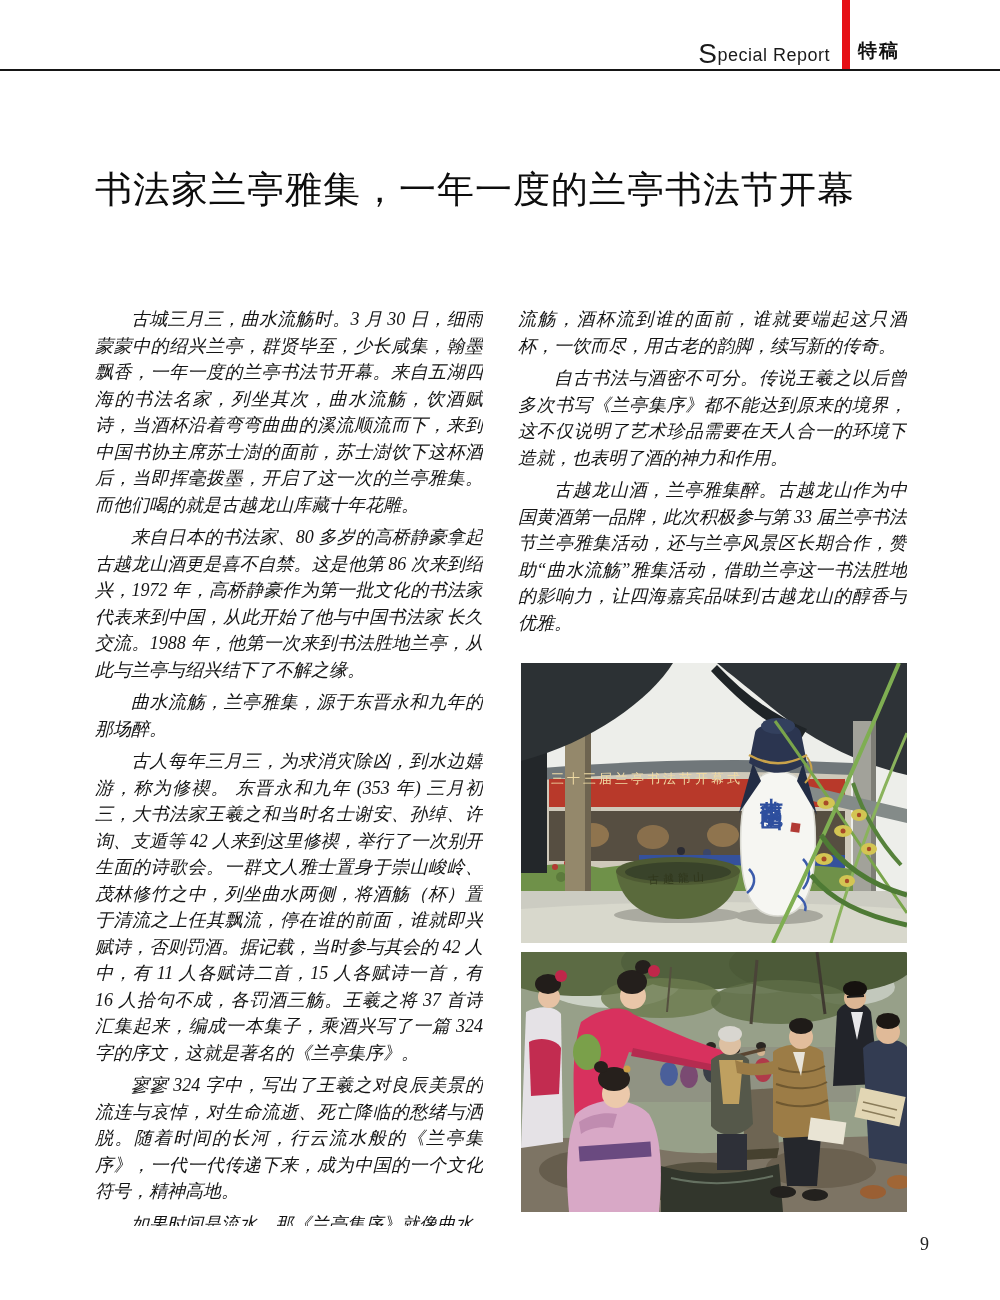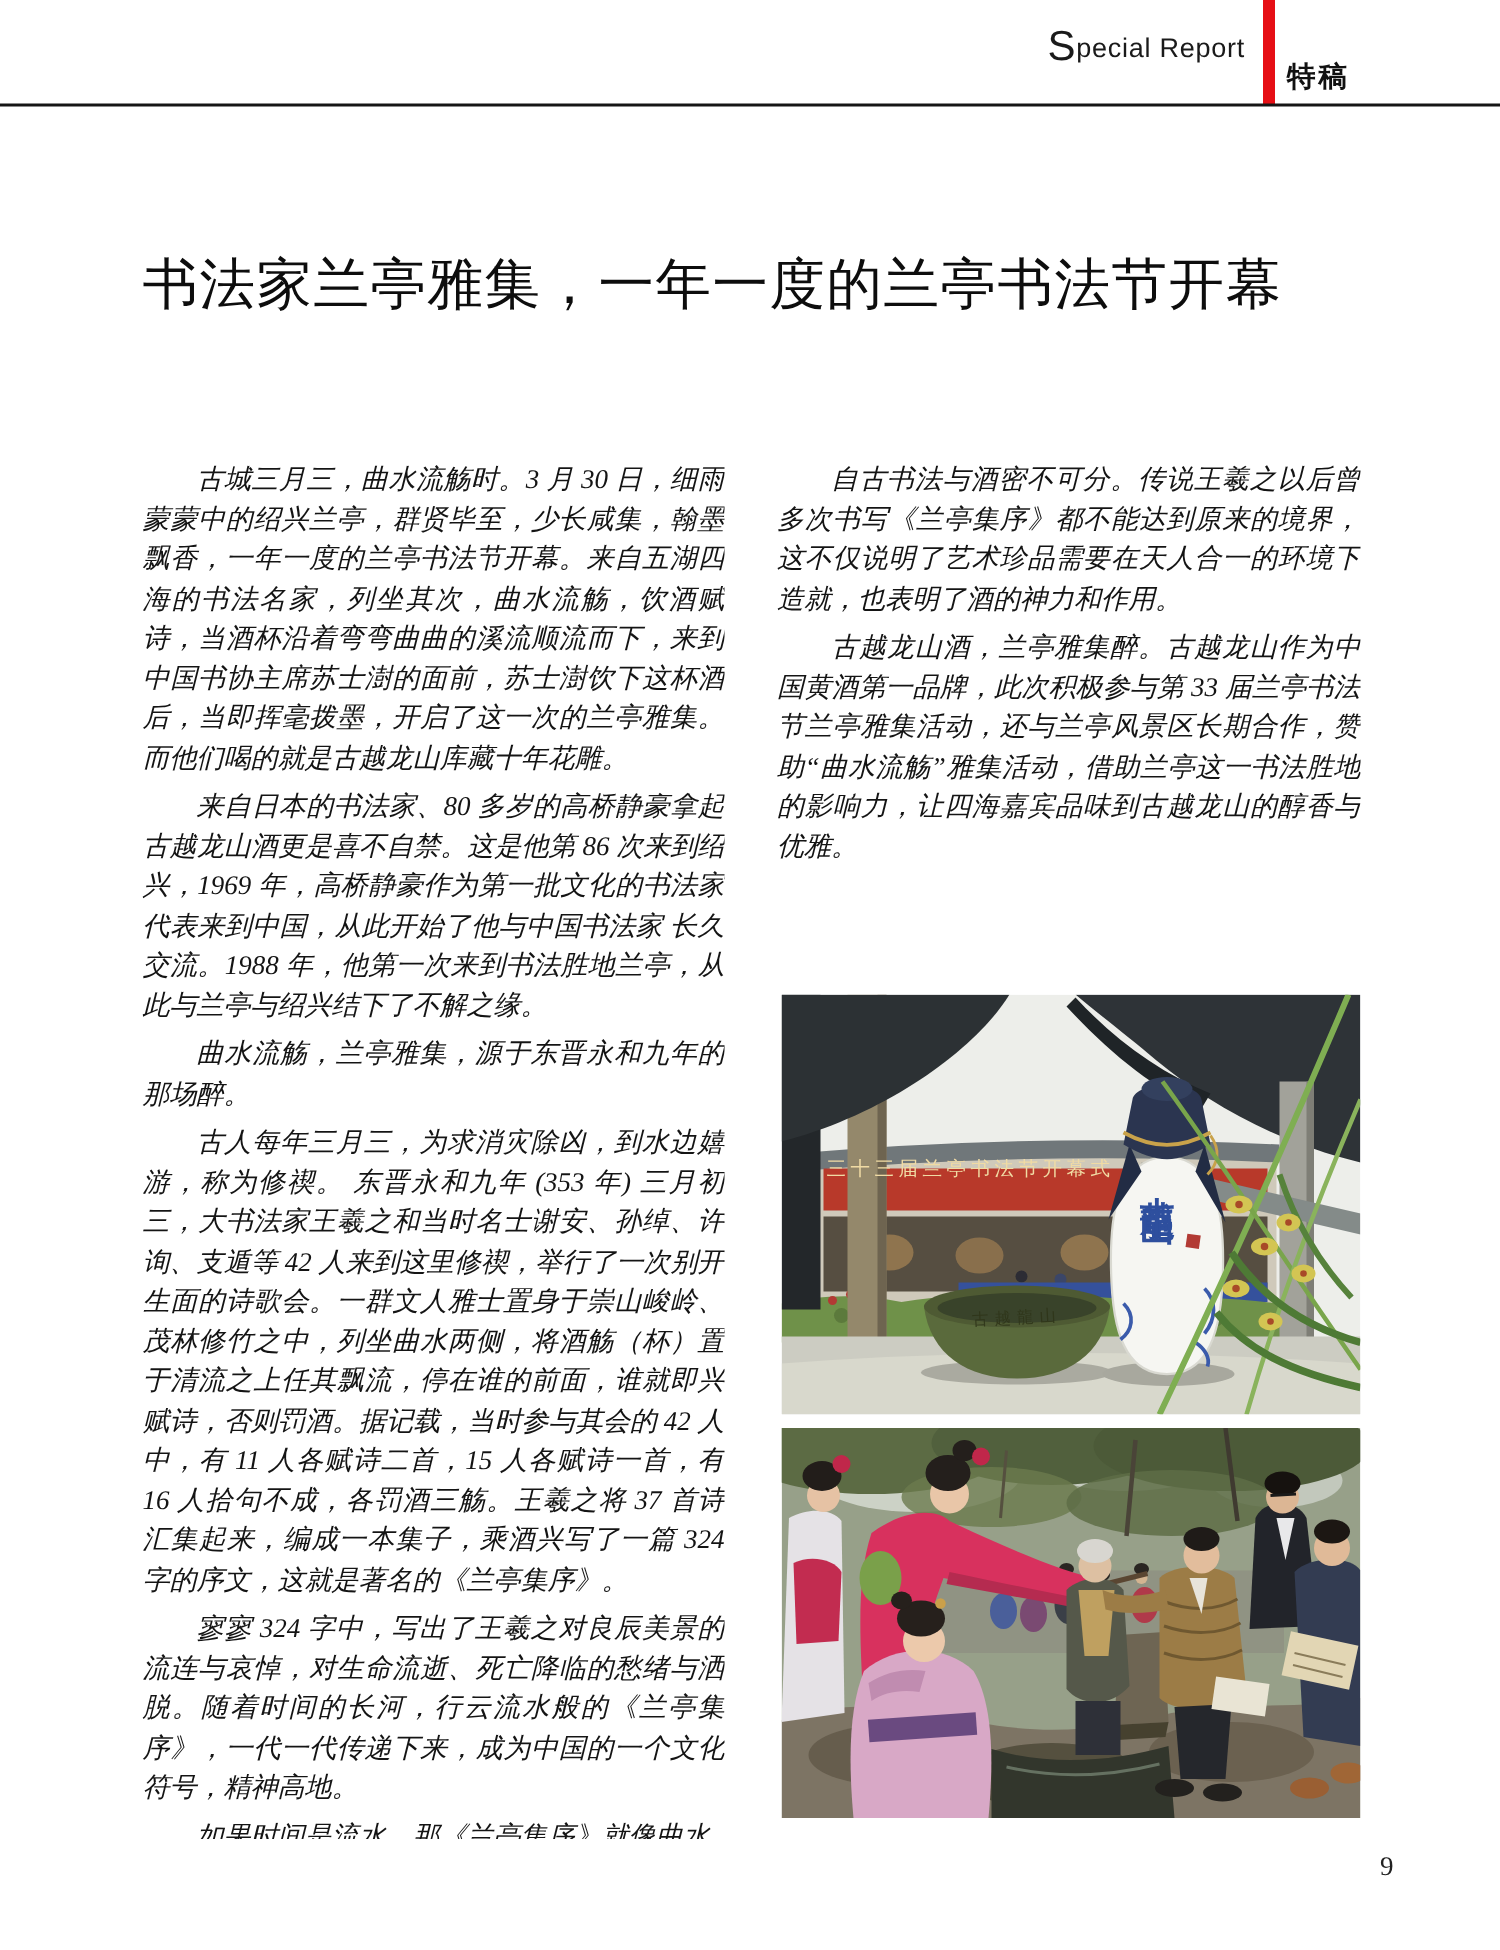--- a/index.html
+++ b/index.html
@@ -1,20 +1,20 @@
 <!DOCTYPE html>
 <html style="--accent: #e60f15;"><head>
 <meta charset="utf-8">
 <style>
   html,body{margin:0;padding:0;background:#ffffff;}
   .page{position:relative;width:1000px;height:1300px;background:#ffffff;overflow:hidden;
         font-family:"Liberation Serif","DejaVu Serif",serif;color:#111;}
 
   
-  .header-en{position:absolute;top:22px;right:170px;font-family:"Liberation Sans","DejaVu Sans",sans-serif;
+  .header-en{position:absolute;top:45px;right:170px;font-family:"Liberation Sans","DejaVu Sans",sans-serif;
              font-size:18px;color:#1a1a1a;letter-spacing:0.5px;}
   .header-en .big-s{font-size:28px;line-height:18px;vertical-align:-2px;}
   .accent-bar{position:absolute;top:0;left:842px;width:8px;height:70px;background:var(--accent,#e60f15);}
   .header-zh{position:absolute;top:38px;left:858px;font-family:"Liberation Sans","DejaVu Sans",sans-serif;
              font-size:19px;font-weight:bold;color:#111;letter-spacing:2px;}
   .header-rule{position:absolute;top:69px;left:0;width:1000px;height:2px;background:#161616;}
 
   
   .title{position:absolute;left:95px;top:165px;margin:0;width:860px;
          font-family:"Liberation Sans","DejaVu Sans",sans-serif;font-weight:normal;
@@ -53,28 +53,29 @@
 
   <div class="header-en"><span class="big-s">S</span><span>pecial Report</span></div>
   <div class="accent-bar"></div>
   <div class="header-zh">特稿</div>
   <div class="header-rule"></div>
 
   <h1 class="title">书法家兰亭雅集，一年一度的兰亭书法节开幕</h1>
 
   <div class="col col-left">
     <p>古城三月三，曲水流觞时。3 月 30 日，细雨蒙蒙中的绍兴兰亭，群贤毕至，少长咸集，翰墨飘香，一年一度的兰亭书法节开幕。来自五湖四海的书法名家，列坐其次，曲水流觞，饮酒赋诗，当酒杯沿着弯弯曲曲的溪流顺流而下，来到中国书协主席苏士澍的面前，苏士澍饮下这杯酒后，当即挥毫拨墨，开启了这一次的兰亭雅集。而他们喝的就是古越龙山库藏十年花雕。</p>
-    <p>来自日本的书法家、80 多岁的高桥静豪拿起古越龙山酒更是喜不自禁。这是他第 86 次来到绍兴，1969 年，高桥静豪作为第一批文化的书法家代表来到中国，从此开始了他与中国书法家 长久交流。1988 年，他第一次来到书法胜地兰亭，从此与兰亭与绍兴结下了不解之缘。</p>
+    <p>来自日本的书法家、80 多岁的高桥静豪拿起古越龙山酒更是喜不自禁。这是他第 86 次来到绍兴，1972 年，高桥静豪作为第一批文化的书法家代表来到中国，从此开始了他与中国书法家 长久交流。1988 年，他第一次来到书法胜地兰亭，从此与兰亭与绍兴结下了不解之缘。</p>
     <p>曲水流觞，兰亭雅集，源于东晋永和九年的那场醉。</p>
     <p>古人每年三月三，为求消灾除凶，到水边嬉游，称为修禊。 东晋永和九年 (353 年) 三月初三，大书法家王羲之和当时名士谢安、孙绰、许询、支遁等 42 人来到这里修禊，举行了一次别开生面的诗歌会。一群文人雅士置身于崇山峻岭、茂林修竹之中，列坐曲水两侧，将酒觞（杯）置于清流之上任其飘流，停在谁的前面，谁就即兴赋诗，否则罚酒。据记载，当时参与其会的 42 人中，有 11 人各赋诗二首，15 人各赋诗一首，有 16 人拾句不成，各罚酒三觞。王羲之将 37 首诗汇集起来，编成一本集子，乘酒兴写了一篇 324 字的序文，这就是著名的《兰亭集序》。</p>
     <p>寥寥 324 字中，写出了王羲之对良辰美景的流连与哀悼，对生命流逝、死亡降临的愁绪与洒脱。随着时间的长河，行云流水般的《兰亭集序》，一代一代传递下来，成为中国的一个文化符号，精神高地。</p>
     <p>如果时间是流水，那《兰亭集序》就像曲水</p>
   </div>
 
   <div class="col col-right">
+    <p class="cont">流觞，酒杯流到谁的面前，谁就要端起这只酒杯，一饮而尽，用古老的韵脚，续写新的传奇。</p>
     <p>自古书法与酒密不可分。传说王羲之以后曾多次书写《兰亭集序》都不能达到原来的境界，这不仅说明了艺术珍品需要在天人合一的环境下造就，也表明了酒的神力和作用。</p>
     <p>古越龙山酒，兰亭雅集醉。古越龙山作为中国黄酒第一品牌，此次积极参与第 33 届兰亭书法节兰亭雅集活动，还与兰亭风景区长期合作，赞助“曲水流觞”雅集活动，借助兰亭这一书法胜地的影响力，让四海嘉宾品味到古越龙山的醇香与优雅。</p>
   </div>
 
   <figure class="photo photo-1">
     <svg viewBox="0 0 386 280" preserveAspectRatio="none">
       <rect width="386" height="280" fill="#edeeea"></rect>
 
       <rect x="18" y="106" width="312" height="100" fill="#cfc9ba"></rect>
       <path d="M8,106 Q170,92 332,100 L332,112 Q170,104 8,118 Z" fill="#70777a"></path>

